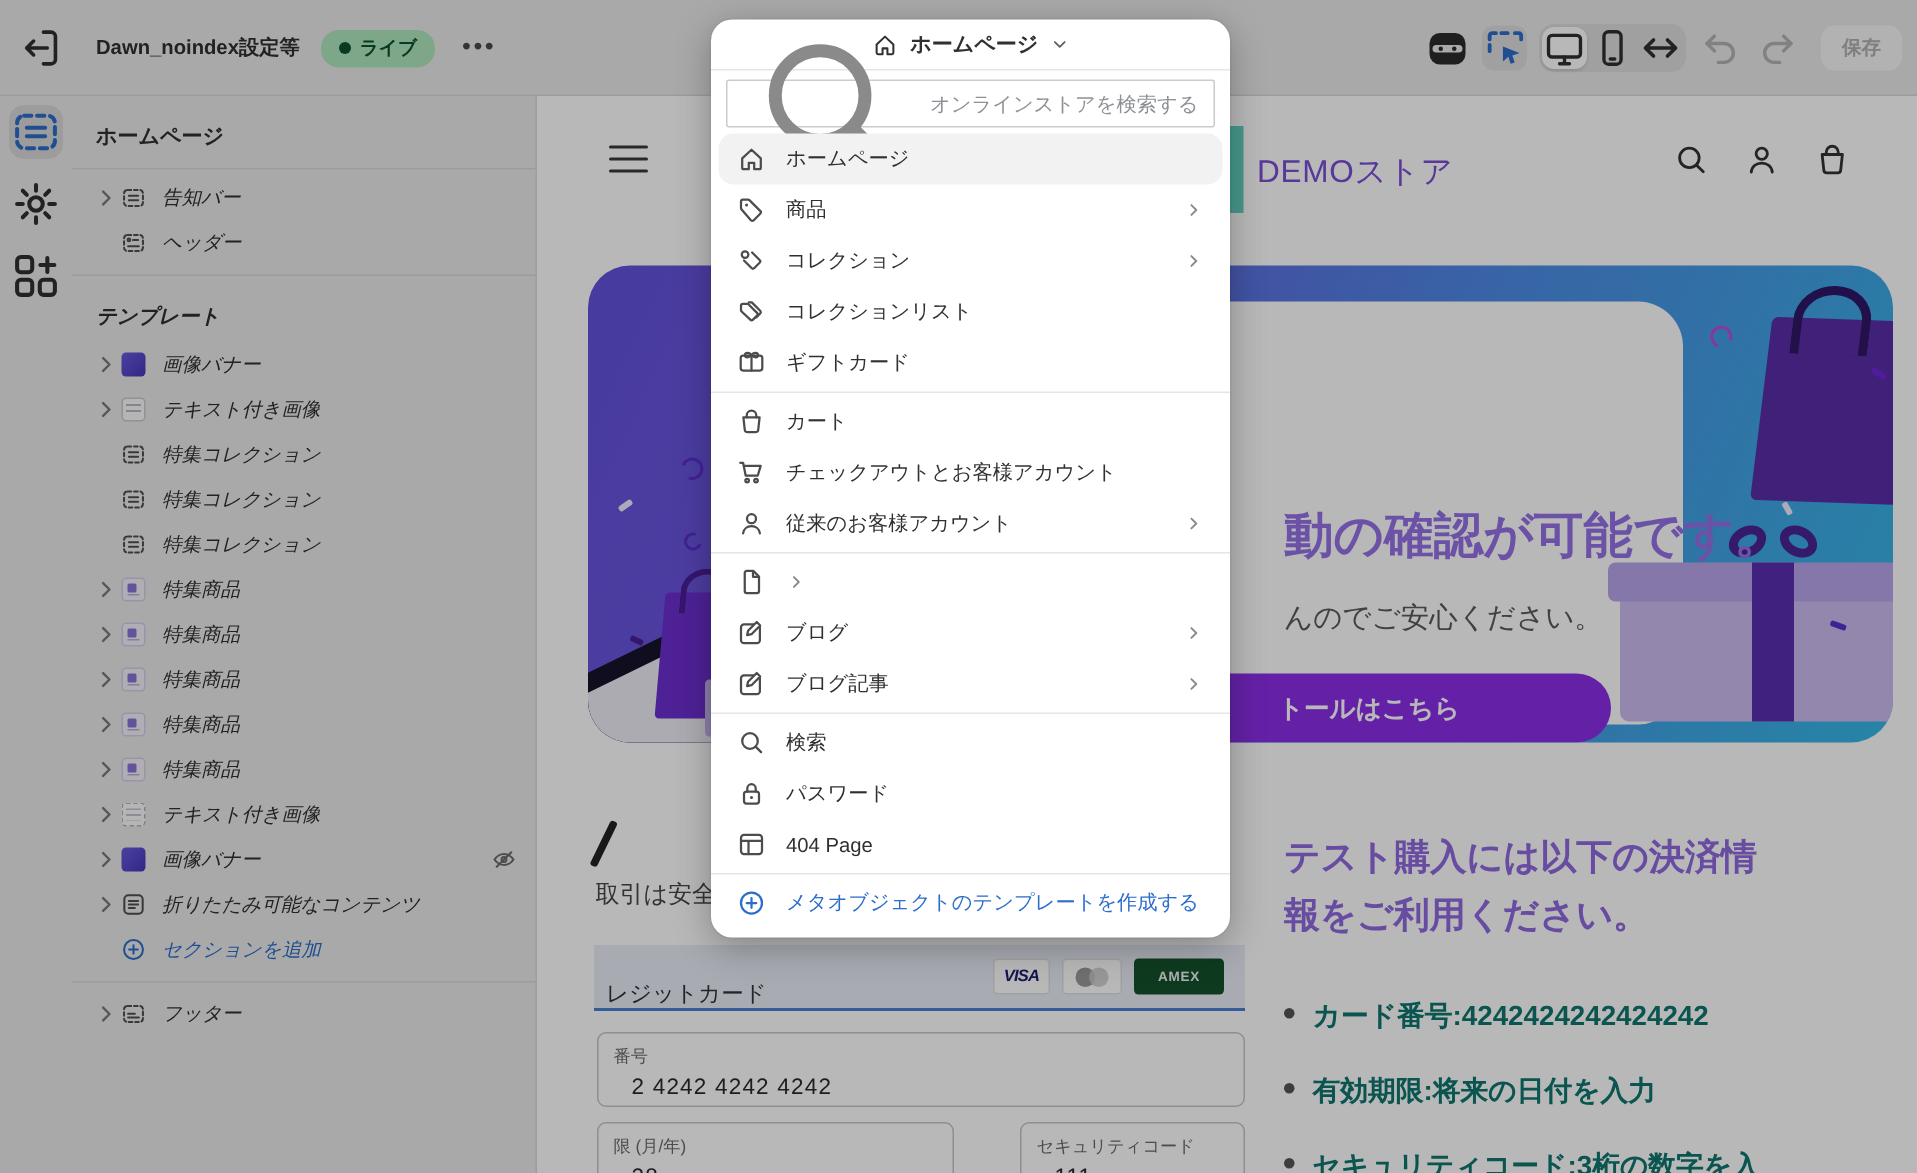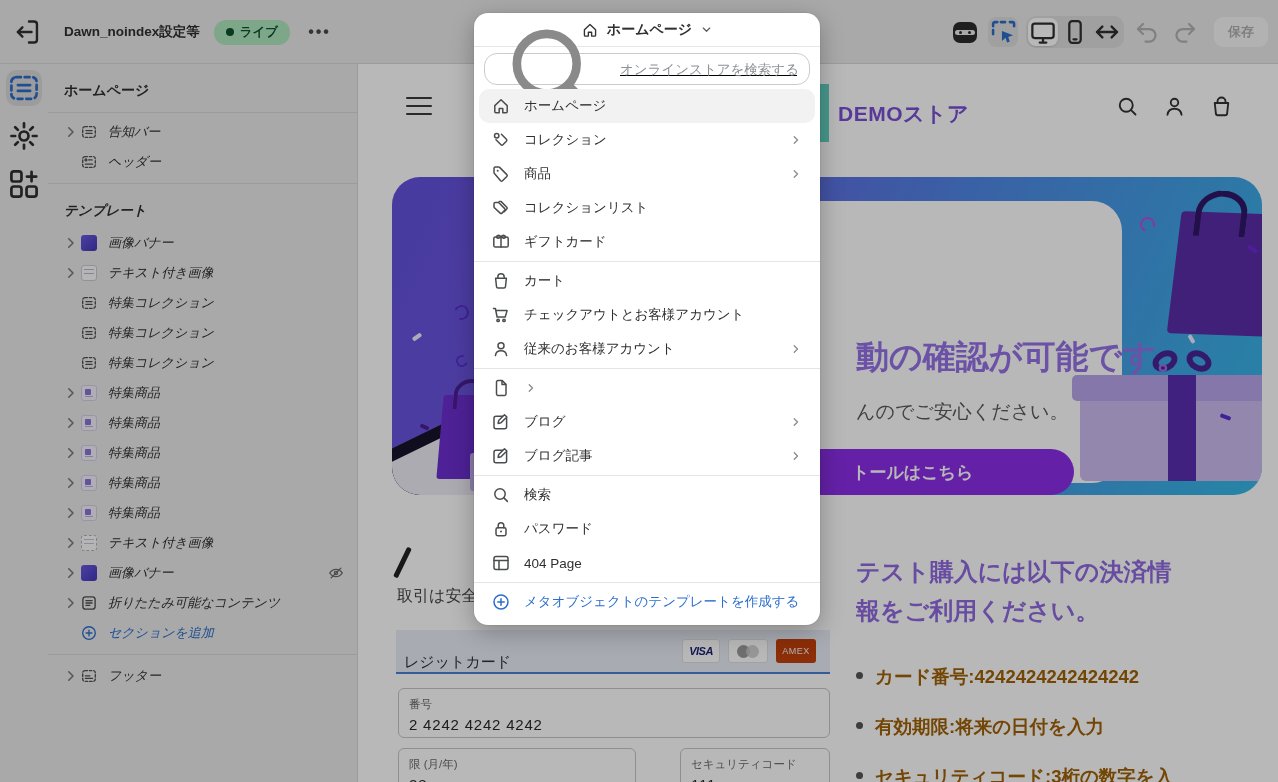--- a/index.html
+++ b/index.html
@@ -57,21 +57,21 @@
      background:repeating-linear-gradient(#c4c4d4 0 1px,transparent 1px 4px);}
   .product-thumb{background:#f4f2fa;border:1px solid #d4cfe6;position:relative;}
   .product-thumb:before{content:"";position:absolute;left:3px;top:3px;width:6px;height:6px;border-radius:1px;background:#8a74d8;}
   .product-thumb:after{content:"";position:absolute;left:3px;right:3px;bottom:3px;height:1.5px;background:#b9b2d4;}
 
   
   .preview{position:absolute;left:358px;top:64px;right:0;bottom:0;background:#ffffff;z-index:1;overflow:hidden;}
   .site-header{position:absolute;left:0;top:0;right:0;height:86px;background:#fff;}
   .hamburger{position:absolute;left:48px;top:32px;width:26px;height:20px;color:#3a3a3a;}
   .logo-bar{position:absolute;left:462px;top:20px;width:9px;height:58px;background:var(--store-teal);}
-  .store-name{position:absolute;left:480px;top:36px;font-size:21px;font-weight:700;color:var(--store-purple);letter-spacing:.5px;}
+  .store-name{position:absolute;left:480px;top:36px;font-size:21px;font-weight:400;color:var(--store-purple);letter-spacing:.5px;}
   .hdr-icons{position:absolute;right:44px;top:30px;display:flex;gap:22px;color:#333;}
   .hdr-icons svg{width:25px;height:25px;}
 
   .hero{position:absolute;left:34px;top:113px;width:870px;height:318px;border-radius:28px;
         background:linear-gradient(115deg,var(--grad-1) 0%,var(--grad-2) 22%,var(--grad-3) 60%,var(--grad-4) 100%);overflow:hidden;}
   .hero-card{position:absolute;left:110px;top:24px;width:620px;height:282px;background:#fff;border-radius:30px;}
   .hero-heading{position:absolute;left:464px;top:158px;font-size:33px;font-weight:800;color:var(--hero-purple);white-space:nowrap;}
   .hero-sub{position:absolute;left:464px;top:222px;font-size:19px;color:#5a5a5a;white-space:nowrap;}
   .hero-btn{position:absolute;height:46px;border-radius:23px;background:var(--button-purple);color:#fff;font-size:17px;font-weight:600;display:flex;align-items:center;}
   .hero-btn span{position:absolute;left:260px;white-space:nowrap;}
@@ -101,47 +101,47 @@
   .left-para{position:absolute;left:39px;top:522px;font-size:16px;color:#474747;white-space:nowrap;}
   .pay-panel{position:absolute;left:38px;top:566px;width:438px;height:230px;}
   .pay-tabs{position:absolute;left:0;top:0;right:4px;height:44px;background:#e9eef7;border-bottom:2.5px solid var(--card-blue);display:flex;align-items:flex-end;}
   .pay-tab-label{font-size:15px;color:#32343a;margin-left:8px;font-weight:400;}
   .brands{position:absolute;right:14px;top:9px;display:flex;gap:8px;}
   .brand{height:24px;border-radius:3px;display:flex;align-items:center;justify-content:center;}
   .brand.visa{width:38px;background:#fff;border:1px solid #e0e0e0;color:var(--visa-blue);font-style:italic;font-weight:800;font-size:11px;letter-spacing:-.5px;}
   .brand.mc{width:40px;background:#fff;border:1px solid #e0e0e0;position:relative;}
   .brand.mc:before{content:"";position:absolute;left:8px;top:5px;width:13px;height:13px;border-radius:50%;background:#9a9a9a;}
   .brand.mc:after{content:"";position:absolute;left:17px;top:5px;width:13px;height:13px;border-radius:50%;background:#c9c9c9;opacity:.85;}
-  .brand.amex{width:40px;background:#c2410c;color:#f2f4f8;font-size:9px;font-weight:400;letter-spacing:.5px;}
+  .brand.amex{width:60px;background:#14532d;color:#f2f4f8;font-size:9px;font-weight:700;letter-spacing:.5px;}
   .field{position:absolute;background:#fff;border:1px solid #c6c6c6;border-radius:6px;padding:8px 0 0 10px;}
   .field .flabel{font-size:11.5px;color:#6b6b6b;}
-  .field .fvalue{font-size:15px;color:#2a2a2a;margin-top:4px;letter-spacing:.8px;}
+  .field .fvalue{font-size:15px;color:#2a2a2a;margin-top:4px;letter-spacing:.8px;margin-left:12px;}
   .f-number{left:2px;top:58px;width:432px;height:50px;}
   .f-exp{left:2px;top:118px;width:238px;height:62px;}
   .f-cvc{left:284px;top:118px;width:150px;height:62px;}
 
   .test-col{position:absolute;left:498px;top:488px;width:420px;}
   .test-heading{font-size:24px;line-height:39px;font-weight:800;color:var(--test-purple);}
   .test-bullets{margin-top:34px;}
   .t-bullet{display:flex;align-items:flex-start;gap:12px;margin-bottom:25px;}
   .t-dot{width:7px;height:7px;border-radius:50%;background:#555;margin-top:8px;flex:none;}
-  .t-text{font-size:18.5px;font-weight:700;color:#a16207;white-space:nowrap;}
+  .t-text{font-size:18.5px;font-weight:700;color:#0f766e;white-space:nowrap;}
 
   
   .dim{position:absolute;inset:0;background:rgba(0,0,0,0.28);z-index:5;}
 
   
   .selector{position:absolute;left:474px;top:13px;width:346px;height:612px;background:#fff;border-radius:14px;
             box-shadow:0 6px 24px rgba(0,0,0,.28),0 0 0 1px rgba(0,0,0,.04);z-index:10;display:flex;flex-direction:column;}
   .sel-header{height:43px;display:flex;align-items:center;justify-content:center;gap:8px;border-bottom:1px solid #e6e6e6;cursor:pointer;}
   .sel-header .hicon{width:18px;height:18px;color:#303030;}
   .sel-title{font-size:14px;font-weight:700;color:#303030;}
   .sel-header .chev{width:13px;height:13px;color:#5c5c5c;}
   .search-wrap{padding:6px 10px 0 10px;}
-  .search-box{height:32px;border:1px solid #c9cccf;border-radius:13px;display:flex;align-items:center;padding:0 10px;gap:8px;background:#fff;text-decoration:underline;}
+  .search-box{height:32px;border:1px solid #c9cccf;border-radius:2px;display:flex;align-items:center;padding:0 10px;gap:8px;background:#fff;}
   .search-box svg{width:16px;height:16px;color:#8a8a8a;flex:none;}
   .search-box input{border:none;outline:none;flex:1;font-size:13.5px;color:#303030;background:transparent;}
   .search-box input::placeholder{color:#8d9196;}
   .menu{flex:1;padding:4px 0 6px 0;}
   .m-item{height:34px;display:flex;align-items:center;padding:0 12px 0 12px;gap:13px;margin:0 5px;border-radius:10px;cursor:pointer;}
   .m-item.sel-bg{background:#f2f2f2;}
   .m-icon{width:20px;height:20px;color:#4a4c4e;flex:none;display:flex;}
   .m-icon svg{width:20px;height:20px;}
   .m-label{font-size:13.5px;color:#303030;flex:1;white-space:nowrap;overflow:hidden;}
   .m-chev{width:14px;height:14px;color:#8a8a8a;flex:none;}
@@ -608,37 +608,37 @@
           <span class="m-icon">
             <svg viewBox="0 0 20 20" fill="none" stroke="currentColor" stroke-width="1.5" stroke-linecap="round" stroke-linejoin="round" style="width:100%;height:100%">
               <path d="M3.8 9.6 10 3.8l6.2 5.8v6.2a1 1 0 0 1-1 1h-3.4v-4.3H8.2v4.3H4.8a1 1 0 0 1-1-1z"></path>
             </svg>
           </span>
           <span class="m-label">ホームページ</span>
         </div>
         <div class="m-item">
           <span class="m-icon">
             <svg viewBox="0 0 20 20" fill="none" stroke="currentColor" stroke-width="1.5" stroke-linecap="round" stroke-linejoin="round" style="width:100%;height:100%">
+              <path d="M3 7.6V4.4C3 3.6 3.6 3 4.4 3h3.2c.4 0 .7.1 1 .4l7.2 7.2c.5.5.5 1.4 0 1.9l-4.3 4.3c-.5.5-1.4.5-1.9 0L3.4 9.6a1.4 1.4 0 0 1-.4-1z"></path>
+              <circle cx="6.7" cy="6.7" r="1" fill="currentColor" stroke="none"></circle>
+            </svg>
+          </span>
+          <span class="m-label">商品</span>
+          <span class="m-chev"><svg viewBox="0 0 20 20" fill="none" stroke="currentColor" stroke-width="1.5" stroke-linecap="round" stroke-linejoin="round" style="width:100%;height:100%">
+              <path d="M7.5 5.3 12.2 10l-4.7 4.7" stroke-width="1.8"></path>
+            </svg></span>
+        </div>
+        <div class="m-item">
+          <span class="m-icon">
+            <svg viewBox="0 0 20 20" fill="none" stroke="currentColor" stroke-width="1.5" stroke-linecap="round" stroke-linejoin="round" style="width:100%;height:100%">
               <circle cx="5.7" cy="5.7" r="2.2"></circle>
               <path d="M5 9.7l5 5c.5.5 1.4.5 1.9 0l3.5-3.5c.5-.5.5-1.4 0-1.9l-5-5"></path>
             </svg>
           </span>
           <span class="m-label">コレクション</span>
-          <span class="m-chev"><svg viewBox="0 0 20 20" fill="none" stroke="currentColor" stroke-width="1.5" stroke-linecap="round" stroke-linejoin="round" style="width:100%;height:100%">
-              <path d="M7.5 5.3 12.2 10l-4.7 4.7" stroke-width="1.8"></path>
-            </svg></span>
-        </div>
-        <div class="m-item">
-          <span class="m-icon">
-            <svg viewBox="0 0 20 20" fill="none" stroke="currentColor" stroke-width="1.5" stroke-linecap="round" stroke-linejoin="round" style="width:100%;height:100%">
-              <path d="M3 7.6V4.4C3 3.6 3.6 3 4.4 3h3.2c.4 0 .7.1 1 .4l7.2 7.2c.5.5.5 1.4 0 1.9l-4.3 4.3c-.5.5-1.4.5-1.9 0L3.4 9.6a1.4 1.4 0 0 1-.4-1z"></path>
-              <circle cx="6.7" cy="6.7" r="1" fill="currentColor" stroke="none"></circle>
-            </svg>
-          </span>
-          <span class="m-label">商品</span>
           <span class="m-chev"><svg viewBox="0 0 20 20" fill="none" stroke="currentColor" stroke-width="1.5" stroke-linecap="round" stroke-linejoin="round" style="width:100%;height:100%">
               <path d="M7.5 5.3 12.2 10l-4.7 4.7" stroke-width="1.8"></path>
             </svg></span>
         </div>
         <div class="m-item">
           <span class="m-icon">
             <svg viewBox="0 0 20 20" fill="none" stroke="currentColor" stroke-width="1.5" stroke-linecap="round" stroke-linejoin="round" style="width:100%;height:100%">
               <path d="M8.2 3.6h2l5.6 5.6c.5.5.5 1.3 0 1.8l-2.6 2.6"></path>
               <path d="M3 8.8V5.9c0-.7.6-1.3 1.3-1.3h2.9c.3 0 .7.1.9.4l5.6 5.6c.5.5.5 1.3 0 1.8l-2.7 2.7c-.5.5-1.3.5-1.8 0L3.4 9.7a1.3 1.3 0 0 1-.4-.9z"></path>
             </svg>

